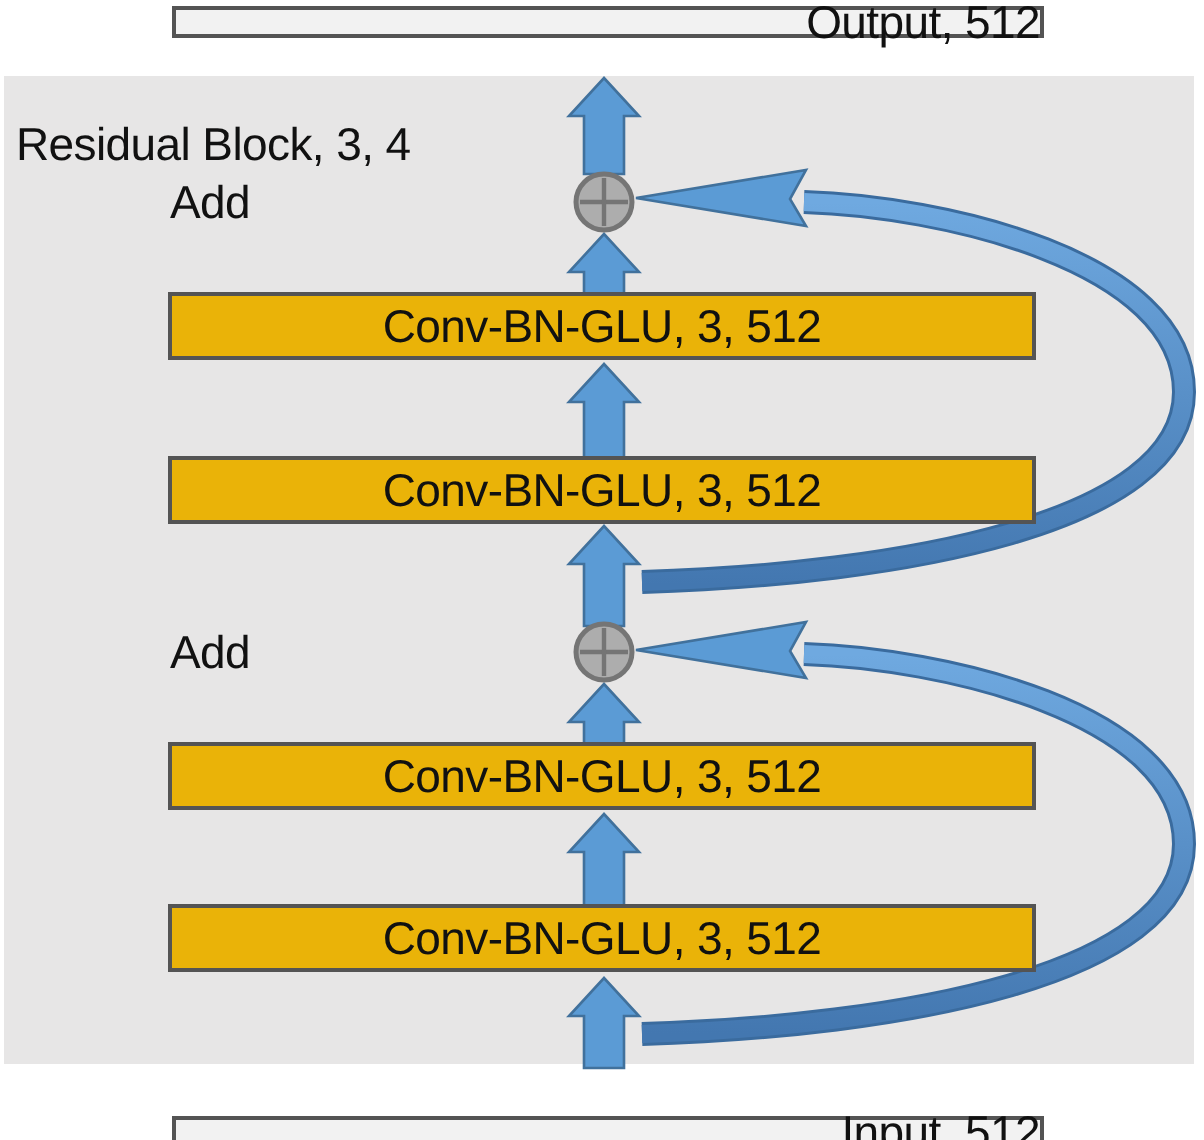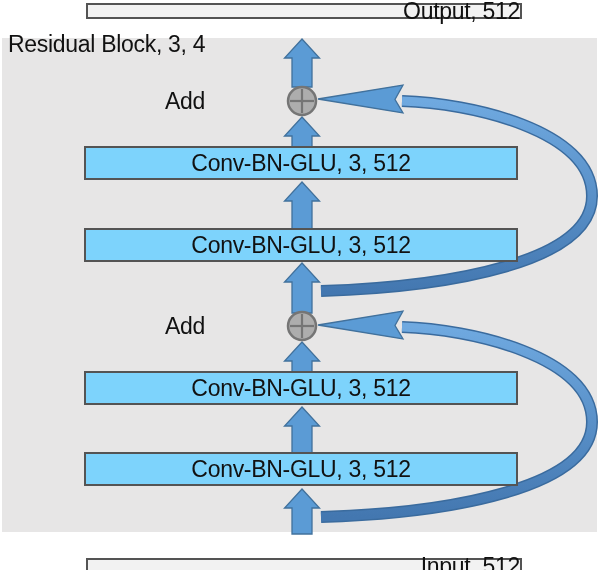--- a/index.html
+++ b/index.html
@@ -10,26 +10,26 @@
   .panel{
     position:absolute;left:2px;top:38px;width:595px;height:494px;
     background:#E7E6E6;
   }
   .node{
     position:absolute;box-sizing:border-box;border:2px solid #545454;
     display:flex;align-items:center;justify-content:center;
     font-size:23px;letter-spacing:-0.3px;white-space:nowrap;
   }
   .io-node{left:86px;width:436px;height:16px;background:#F2F2F2;justify-content:flex-end;}
-  .conv-node{left:84px;width:434px;height:34px;background:#7dd3fc;}
+  .conv-node{left:84px;width:434px;height:34px;background:#eab308;}
   .free-label{
     position:absolute;font-size:23px;letter-spacing:-0.3px;line-height:28px;
     white-space:nowrap;
   }
-  .add-label{left:85px;width:120px;text-align:right;}
+  .add-label{left:85px;width:120px;}
   svg.overlay{position:absolute;left:0;top:0;width:602px;height:570px;pointer-events:none;}
 </style>
 </head>
 <body>
 
 <div class="canvas">
 
   <div class="panel"></div>
 
   <svg class="overlay" viewBox="0 0 602 570">
@@ -95,19 +95,19 @@
   </div>
 
   <div class="node conv-node" style="top:452px;">
     <span>Conv-BN-GLU, 3, 512</span>
   </div>
 
   <div class="node io-node" style="top:533px;margin-top:25px;">
     <span>Input, 512</span>
   </div>
 
-  <div class="free-label" style="left:8px;top:30px;">Residual Block, 3, 4</div>
+  <div class="free-label" style="left:8px;top:58px;">Residual Block, 3, 4</div>
 
   <div class="free-label add-label" style="top:87px;">Add</div>
 
   <div class="free-label add-label" style="top:312px;">Add</div>
 
 </div>
 
 </body></html>

